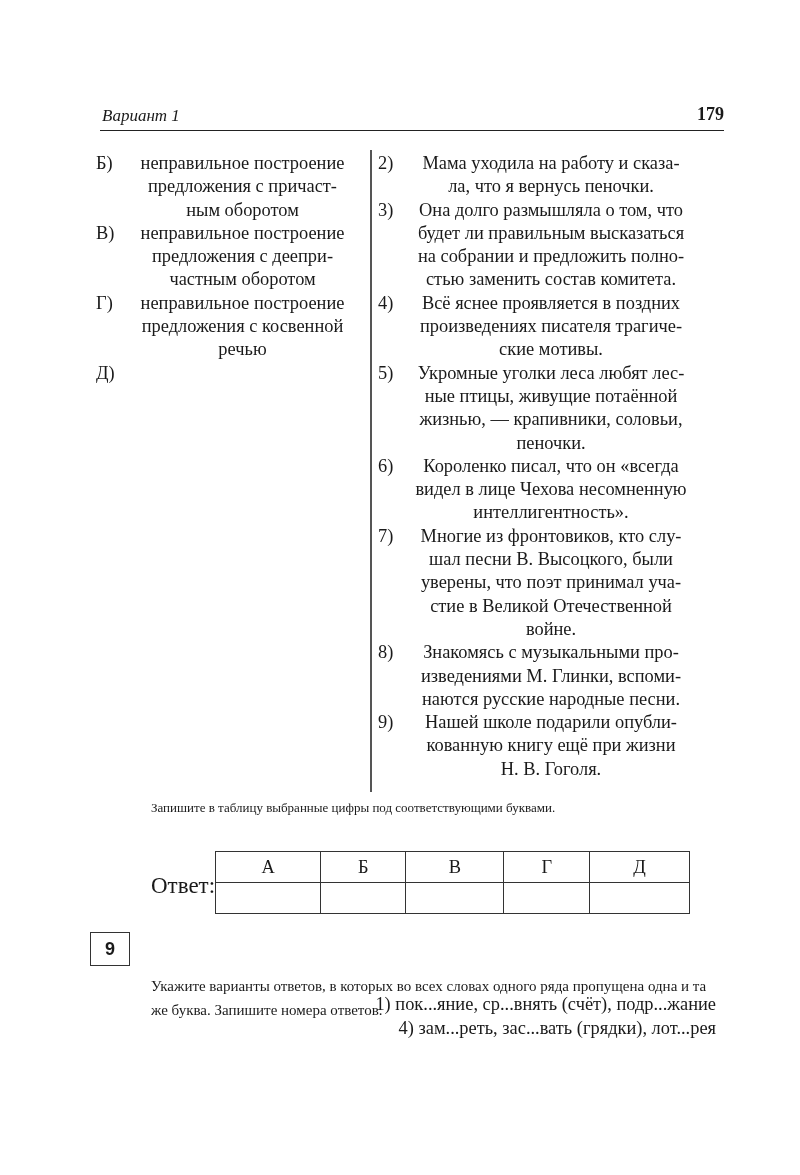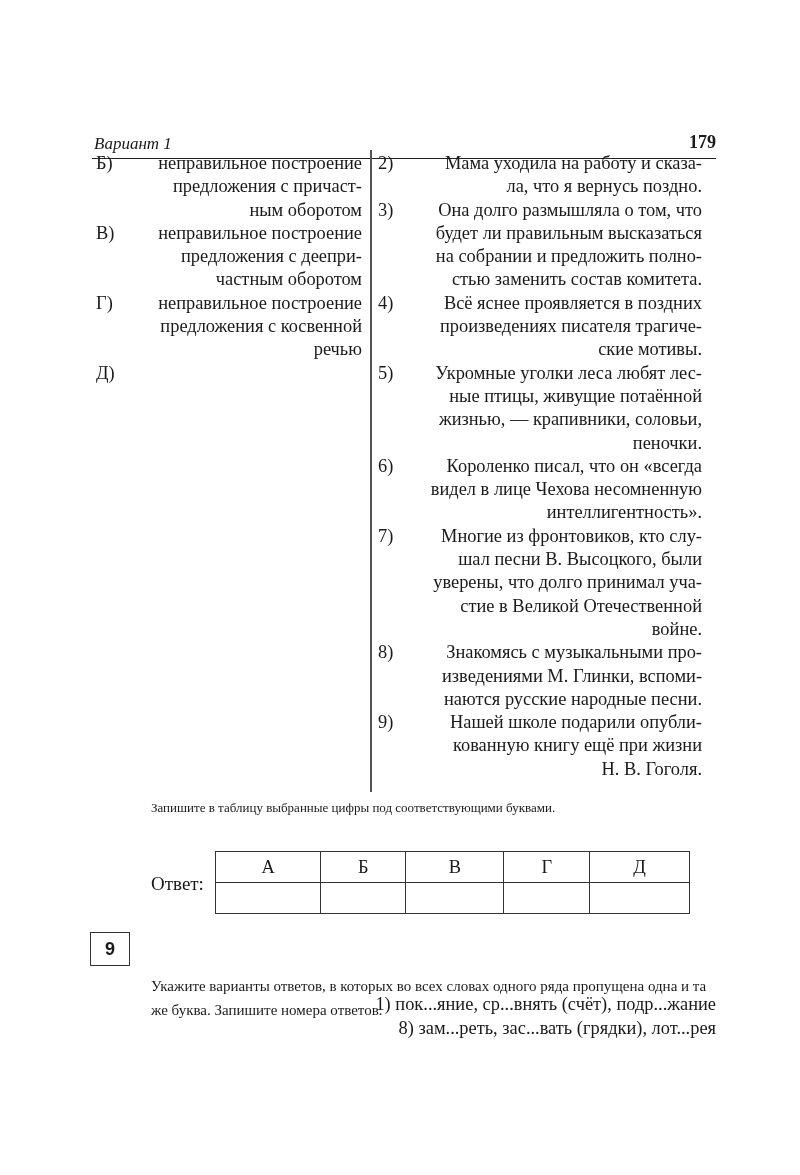--- a/index.html
+++ b/index.html
@@ -2,46 +2,45 @@
 <html><head>
   <meta charset="utf-8">
   <style>
     html, body { margin: 0; padding: 0; background: #ffffff; }
     body {
       width: 800px; height: 1175px; position: relative; overflow: hidden;
       font-family: "Liberation Serif", "DejaVu Serif", serif;
       color: #1a1a1a;
     }
     .header {
-      position: absolute; left: 92px; top: 104px; width: 624px; height: 26px;
+      position: absolute; left: 100px; top: 104px; width: 624px; height: 26px;
       border-bottom: 1.5px solid #222;
-      margin-top: 28px;
     }
     .header .title {
       position: absolute; left: 2px; top: 2px; font-style: italic; font-size: 17px;
     }
     .header .pageno {
       position: absolute; right: 0; top: 0; font-weight: bold; font-size: 18px;
     }
     .divider {
       position: absolute; left: 370px; top: 150px; width: 1.5px; height: 642px; background: #555;
     }
     .col { position: absolute; font-size: 18.4px; line-height: 23.3px; }
     .col-left { left: 96px; top: 152px; width: 266px; }
     .col-right { left: 378px; top: 152px; width: 324px; }
     .item { position: relative; padding-left: 27px; text-align: justify; }
     .col-right .item { padding-left: 22px; }
     .item .mark { position: absolute; left: 0; top: 0; }
-    .item .txt { display: block; white-space: pre-line; text-align: right; }
+    .item .txt { display: block; white-space: pre-line; text-align: center; }
     .instr {
       position: absolute; left: 151px; top: 796px; width: 565px;
       font-size: 13px; line-height: 23.3px;
     }
     .answer-label {
-      position: absolute; left: 151px; top: 873px; font-size: 19px;
+      position: absolute; left: 151px; top: 873px; font-size: 23px;
     }
     table.answer {
       position: absolute; left: 215px; top: 851px; width: 475px;
       border-collapse: collapse; font-size: 18.4px;
     }
     table.answer td, table.answer th {
       border: 1.3px solid #333; height: 30px; text-align: center; font-weight: normal; padding: 0;
     }
     .task-num {
       position: absolute; left: 90px; top: 932px; width: 40px; height: 34px;
@@ -89,21 +88,21 @@
     <span class="mark">Д)</span>
   </div>
 </div>
 
 <div class="divider"></div>
 
 <div class="col col-right">
   <div class="item">
     <span class="mark">2)</span>
     <span class="txt">Мама уходила на работу и сказа-
-ла, что я вернусь поздно.</span>
+ла, что я вернусь пеночки.</span>
   </div>
   <div class="item">
     <span class="mark">3)</span>
     <span class="txt">Она долго размышляла о том, что
 будет ли правильным высказаться
 на собрании и предложить полно-
 стью заменить состав комитета.</span>
   </div>
   <div class="item">
     <span class="mark">4)</span>
@@ -121,21 +120,21 @@
   <div class="item">
     <span class="mark">6)</span>
     <span class="txt">Короленко писал, что он «всегда
 видел в лице Чехова несомненную
 интеллигентность».</span>
   </div>
   <div class="item">
     <span class="mark">7)</span>
     <span class="txt">Многие из фронтовиков, кто слу-
 шал песни В. Высоцкого, были
-уверены, что долго принимал уча-
+уверены, что поэт принимал уча-
 стие в Великой Отечественной
 войне.</span>
   </div>
   <div class="item">
     <span class="mark">8)</span>
     <span class="txt">Знакомясь с музыкальными про-
 изведениями М. Глинки, вспоми-
 наются русские народные песни.</span>
   </div>
   <div class="item">
@@ -165,14 +164,14 @@
     <td></td>
     <td></td>
   </tr>
 </tbody>
   </table>
 
 <div class="task-num">9</div>
 <div class="task-text">Укажите варианты ответов, в которых во всех словах одного ряда пропущена одна и та же буква. Запишите номера ответов.</div>
 <div class="task-options">
   <div>1) пок...яние, ср...внять (счёт), подр...жание</div>
-  <div>8) зам...реть, зас...вать (грядки), лот...рея</div>
+  <div>4) зам...реть, зас...вать (грядки), лот...рея</div>
 </div>
 
 </body></html>

